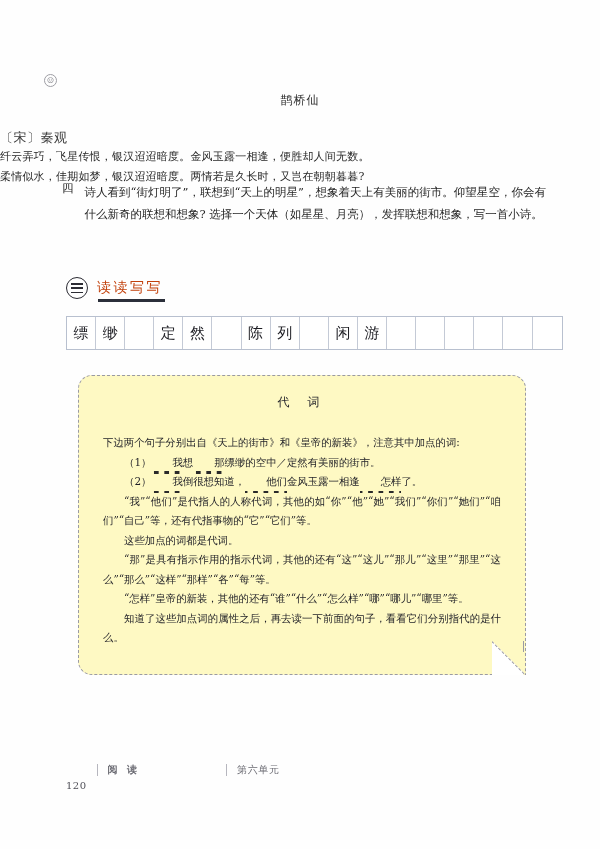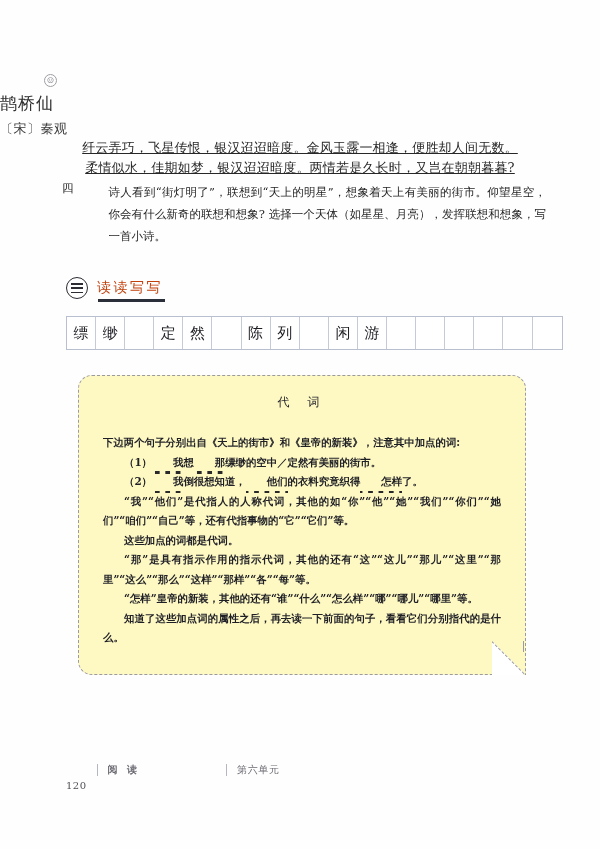--- a/index.html
+++ b/index.html
@@ -34,39 +34,38 @@
     text-align: center;
     opacity: .75;
   }
 
   
   .poem {
     position: absolute;
     left: 0; right: 0; top: 92px;
   }
   .poem-title {
-    text-align: left;
-    font-size: 17px;
+    text-align: center;
+    font-size: 12px;
     letter-spacing: 1px;
     color: #2e2e2e;
-    margin-bottom: 5px;
+    margin-bottom: 20px;
   }
   .poem-author {
     text-align: left;
     font-size: 13px;
     letter-spacing: .5px;
     color: #3a3a3a;
   }
   .poem-line {
-    text-align: center;
-    font-size: 13px;
+    text-align: left;
+    font-size: 11px;
     letter-spacing: .2px;
     line-height: 20px;
     color: #272727;
-    text-decoration: underline;
   }
 
   
   .exercise {
     position: absolute;
     left: 62px; right: 54px; top: 181px;
     display: flex;
     align-items: flex-start;
   }
   .ex-num {
@@ -76,21 +75,20 @@
     padding-top: 0px;
     color: #1f1f1f;
   }
   .ex-body {
     flex: 1 1 auto;
     font-size: 11.5px;
     line-height: 22px;
     text-align: justify;
     text-justify: inter-character;
     color: #1f1f1f;
-    margin-left: 24px;
   }
 
   
   .sec-head {
     position: absolute;
     left: 66px; top: 277px;
     display: flex;
     align-items: center;
   }
   .sec-icon {
@@ -187,21 +185,20 @@
   .kbox-inner {
     padding: 22px 24px 0 24px;
   }
   .kp {
     font-size: 10.4px;
     line-height: 19.5px;
     color: #1f1f26;
     text-align: justify;
     text-justify: inter-character;
     margin: 0 0 0 0;
-    font-weight: bold;
   }
   .kp.indent { text-indent: 21px; }
   .kp.sub { text-indent: 21px; }
   .dotted {
     position: relative;
     display: inline-block;
   }
   .dotted:after {
     content: "";
     position: absolute;
@@ -286,21 +283,21 @@
       <div class="cell"></div>
       <div class="cell"></div>
       <div class="cell"></div>
     </div>
 
   <div class="kbox">
     <div class="kbox-title">代  词</div>
     <div class="kbox-inner">
       <div class="kp">下边两个句子分别出自《天上的街市》和《皇帝的新装》，注意其中加点的词:</div>
       <div class="kp sub" id="ex-1"><span>（1）</span><span class="dotted">我</span><span>想</span><span class="dotted">那</span><span>缥缈的空中／定然有美丽的街市。</span></div>
-      <div class="kp sub" id="ex-2"><span>（2）</span><span class="dotted">我</span><span>倒很想知道，</span><span class="dotted">他们</span><span>的衣料究竟织得</span><span class="dotted">怎样</span><span>了。</span></div>
+      <div class="kp sub" id="ex-2"><span>（2）</span><span class="dotted">我</span><span>倒很想知道，</span><span class="dotted">他们</span><span>金风玉露一相逢</span><span class="dotted">怎样</span><span>了。</span></div>
       <div class="kp indent">“我”“他们”是代指人的人称代词，其他的如“你”“他”“她”“我们”“你们”“她们”“咱们”“自己”等，还有代指事物的“它”“它们”等。</div>
       <div class="kp indent">这些加点的词都是代词。</div>
       <div class="kp indent">“那”是具有指示作用的指示代词，其他的还有“这”“这儿”“那儿”“这里”“那里”“这么”“那么”“这样”“那样”“各”“每”等。</div>
       <div class="kp indent">“怎样”皇帝的新装，其他的还有“谁”“什么”“怎么样”“哪”“哪儿”“哪里”等。</div>
       <div class="kp indent">知道了这些加点词的属性之后，再去读一下前面的句子，看看它们分别指代的是什么。</div>
     </div>
     <div class="kbox-fold"></div>
   </div>
 
   <div class="footer">

